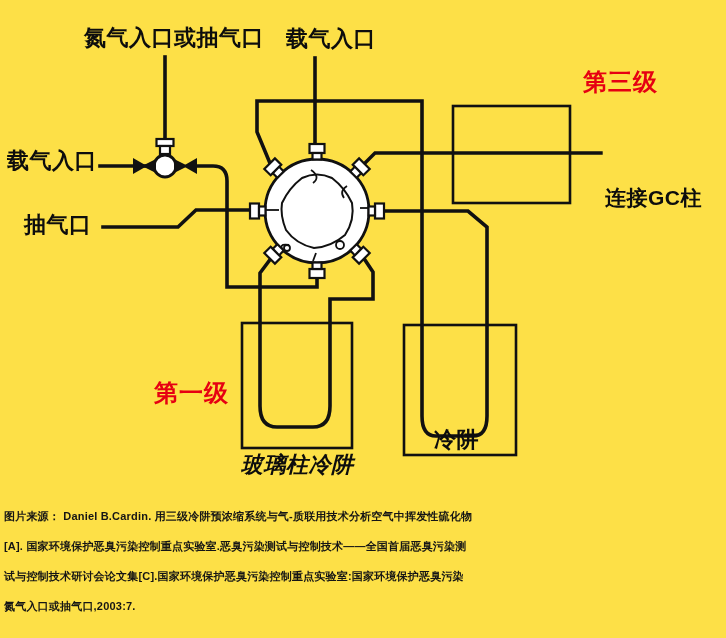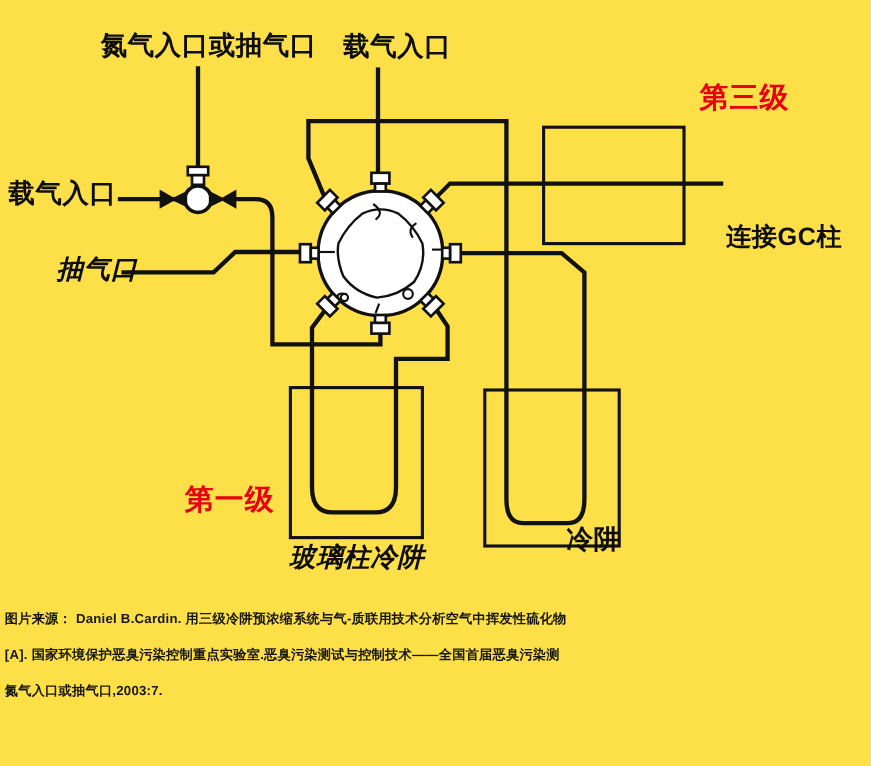--- a/index.html
+++ b/index.html
@@ -112,24 +112,25 @@
           <path d="M174,159 L188,166 L174,173 Z"></path>
       </g>
     </g>
   </svg>
 
   <div class="lbl" style="left:84px;top:26px;">氮气入口或抽气口</div>
   <div class="lbl" style="left:286px;top:27px;">载气入口</div>
   <div class="lbl lbl-red" style="left:583px;top:69px;text-align:center;">第三级</div>
   <div class="lbl" style="left:605px;top:139px;font-size:21px;margin-top:47px;">连接GC柱</div>
   <div class="lbl" style="left:7px;top:149px;">载气入口</div>
-  <div class="lbl" style="left:47px;top:213px;font-style:italic;">抽气口</div>
-  <div class="lbl lbl-red" style="left:154px;top:404px;">第一级</div>
+  <div class="lbl" style="left:24px;top:213px;">抽气口</div>
+  <div class="lbl lbl-red" style="left:154px;top:380px;">第一级</div>
   <div class="lbl" style="left:241px;top:453px;font-style:italic;">玻璃柱冷阱</div>
-  <div class="lbl" style="left:434px;top:438px;margin-left:38px;">冷阱</div>
+  <div class="lbl" style="left:434px;top:428px;">冷阱</div>
 
   <div class="caption">
     <div>图片来源： Daniel B.Cardin. 用三级冷阱预浓缩系统与气-质联用技术分析空气中挥发性硫化物</div>
     <div>[A]. 国家环境保护恶臭污染控制重点实验室.恶臭污染测试与控制技术——全国首届恶臭污染测</div>
+    <div>试与控制技术研讨会论文集[C].国家环境保护恶臭污染控制重点实验室:国家环境保护恶臭污染</div>
     <div>氮气入口或抽气口,2003:7.</div>
   </div>
 
 </div>
 
 </body></html>

